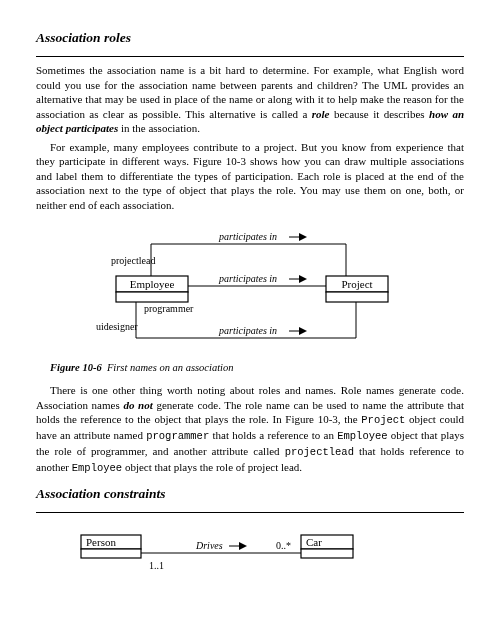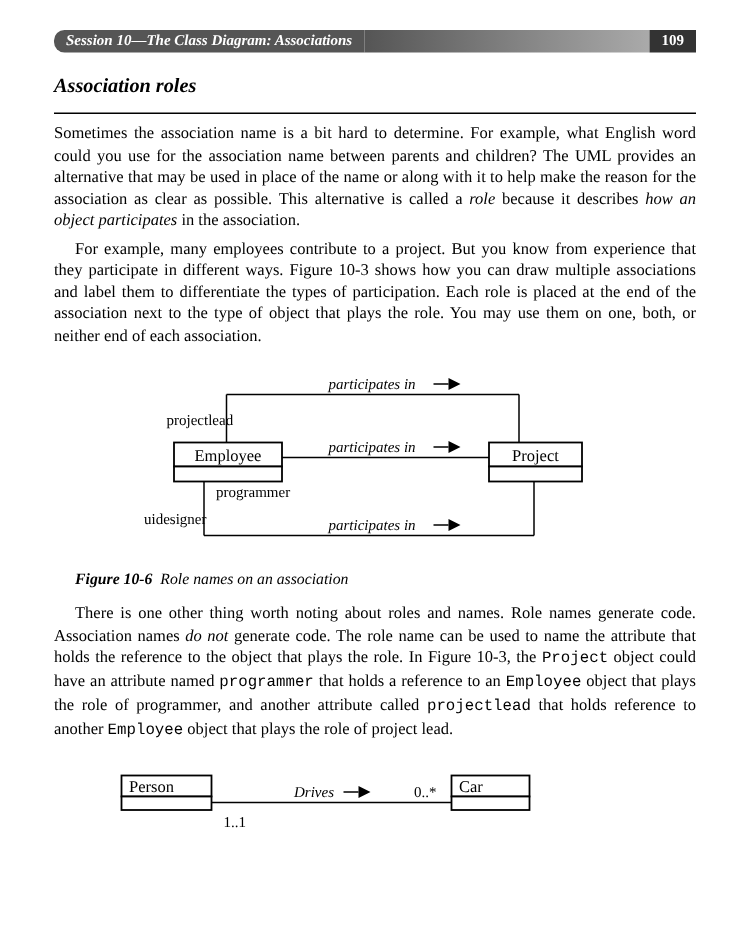--- a/index.html
+++ b/index.html
@@ -54,21 +54,21 @@
     margin: 10px 0 6px 0;
   }
   p {
     margin: 0 0 4px 0;
     line-height: 1.32;
     text-align: justify;
   }
   p.indent {
     text-indent: 14px;
   }
-  .ital { font-style: italic; }
+  .ital { font-style: italic; font-weight: bold; }
   .mono { font-family: 'Courier New', monospace; font-size: 10.5px; }
   .figure-wrap {
     margin: 14px 0 8px 0;
   }
   svg { display: block; }
   .fig-caption {
     font-size: 10.5px;
     margin: 6px 0 10px 14px;
   }
   .fig-caption .fignum {
@@ -77,25 +77,20 @@
   }
   .fig-caption .figtitle {
     font-style: italic;
   }
 </style>
 </head>
 <body>
 
 <div class="page">
 
-  <div class="header-bar">
-    <div class="header-title">Session 10—The Class Diagram: Associations</div>
-    <div class="header-mid"></div>
-    <div class="header-page">109</div>
-  </div>
 
   <h2 class="section">Association roles</h2>
 
   <p>
     <span>Sometimes the association name is a bit hard to determine. For example, what English word could you use for the association name between parents and children? The UML provides an alternative that may be used in place of the name or along with it to help make the reason for the association as clear as possible. This alternative is called a </span><span class="ital">role</span><span> because it describes </span><span class="ital">how an object participates</span><span> in the association.</span>
   </p>
 
   <p class="indent">For example, many employees contribute to a project. But you know from experience that they participate in different ways. Figure 10-3 shows how you can draw multiple associations and label them to differentiate the types of participation. Each role is placed at the end of the association next to the type of object that plays the role. You may use them on one, both, or neither end of each association.</p>
 
   <div class="figure-wrap">
@@ -126,28 +121,29 @@
 
       <line x1="100" y1="76" x2="100" y2="112" stroke="#000" stroke-width="1"></line>
       <line x1="100" y1="112" x2="320" y2="112" stroke="#000" stroke-width="1"></line>
       <line x1="320" y1="76" x2="320" y2="112" stroke="#000" stroke-width="1"></line>
       <text x="60" y="104" font-size="10">uidesigner</text>
       <text x="183" y="108" font-size="10" font-style="italic">participates in</text>
       <line x1="253" y1="105" x2="263" y2="105" stroke="#000"></line>
       <polygon points="263,101 263,109 271,105" fill="#000"></polygon>
     </svg>
     <div class="fig-caption">
-      <span class="fignum">Figure 10-6</span>&nbsp;&nbsp;<span class="figtitle">Role names on an association</span>
+      <span class="fignum">Figure 10-6</span>&nbsp;&nbsp;<span class="figtitle">First names on an association</span>
     </div>
   </div>
 
   <p class="indent">
     <span>There is one other thing worth noting about roles and names. Role names generate code. Association names </span><span class="ital">do not</span><span> generate code. The role name can be used to name the attribute that holds the reference to the object that plays the role. In Figure 10-3, the </span><span class="mono">Project</span><span> object could have an attribute named </span><span class="mono">programmer</span><span> that holds a reference to an </span><span class="mono">Employee</span><span> object that plays the role of programmer, and another attribute called </span><span class="mono">projectlead</span><span> that holds reference to another </span><span class="mono">Employee</span><span> object that plays the role of project lead.</span>
   </p>
 
+  <h2 class="section">Association constraints</h2>
 
 
   <div class="figure-wrap">
     <svg width="360" height="55" viewBox="0 0 360 55">
 
       <rect x="45" y="8" width="60" height="14" fill="#fff" stroke="#000" stroke-width="1.2"></rect>
       <rect x="45" y="22" width="60" height="9" fill="#fff" stroke="#000" stroke-width="1.2"></rect>
       <text x="50" y="19" font-size="11">Person</text>
 
       <rect x="265" y="8" width="52" height="14" fill="#fff" stroke="#000" stroke-width="1.2"></rect>

